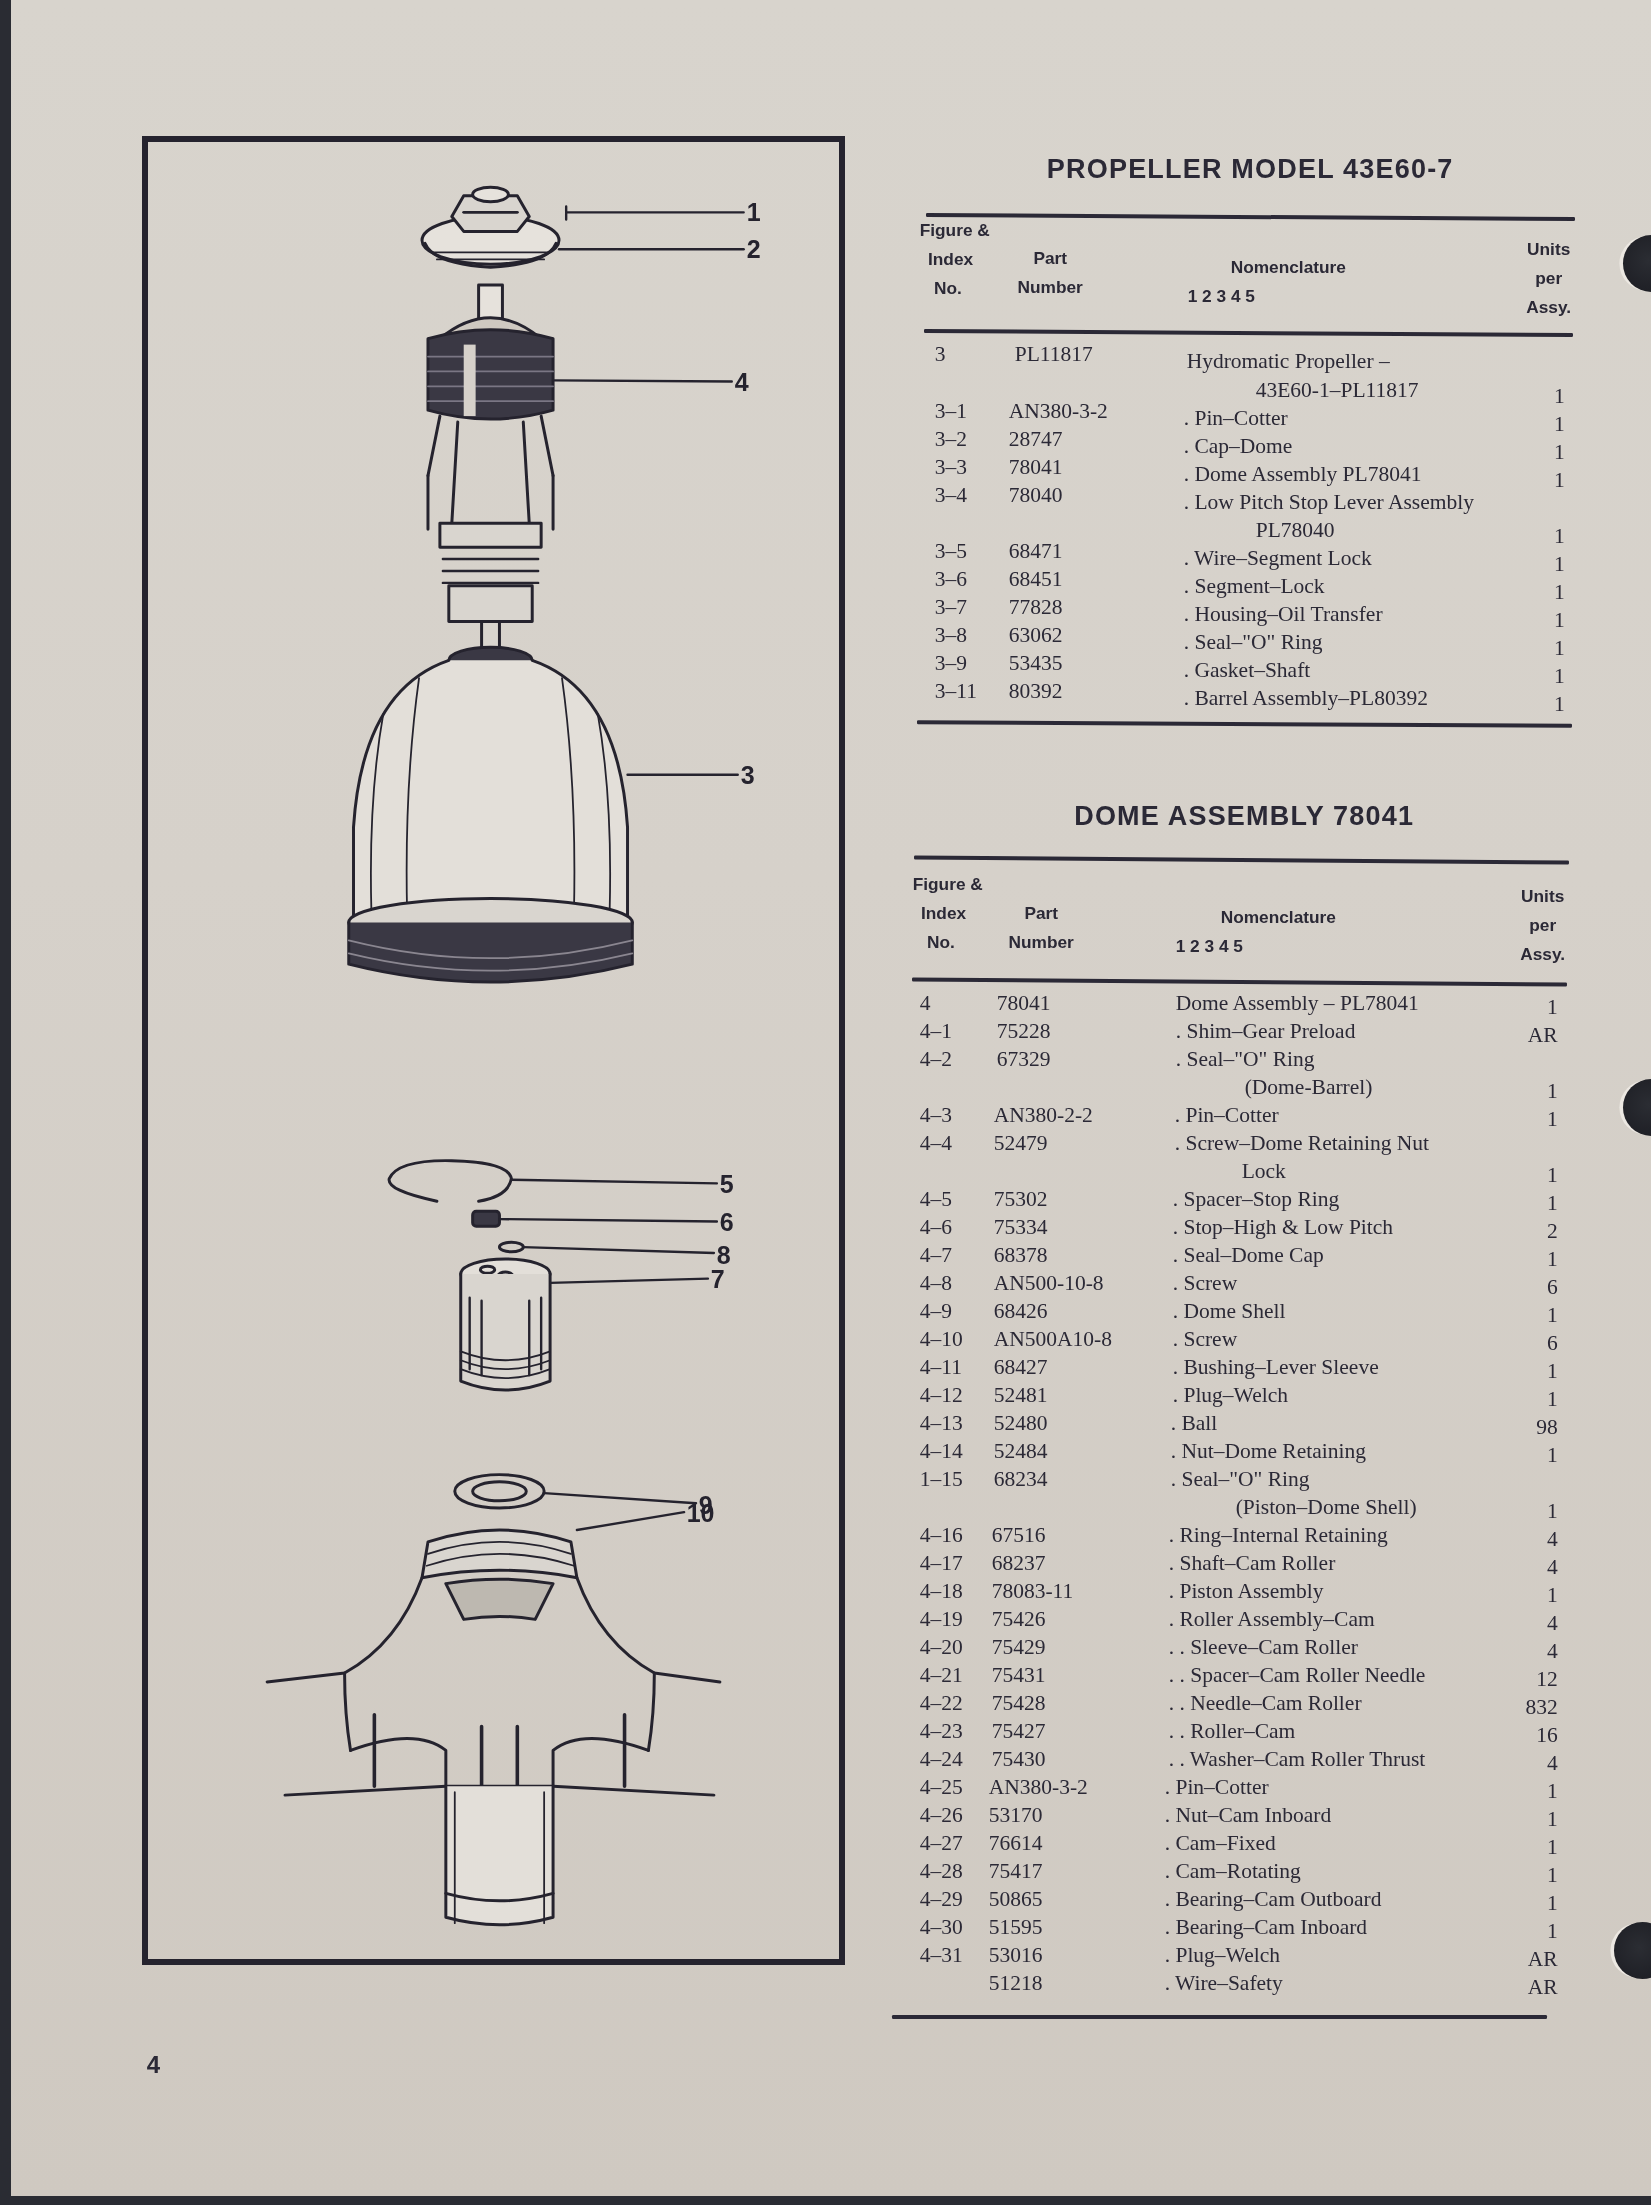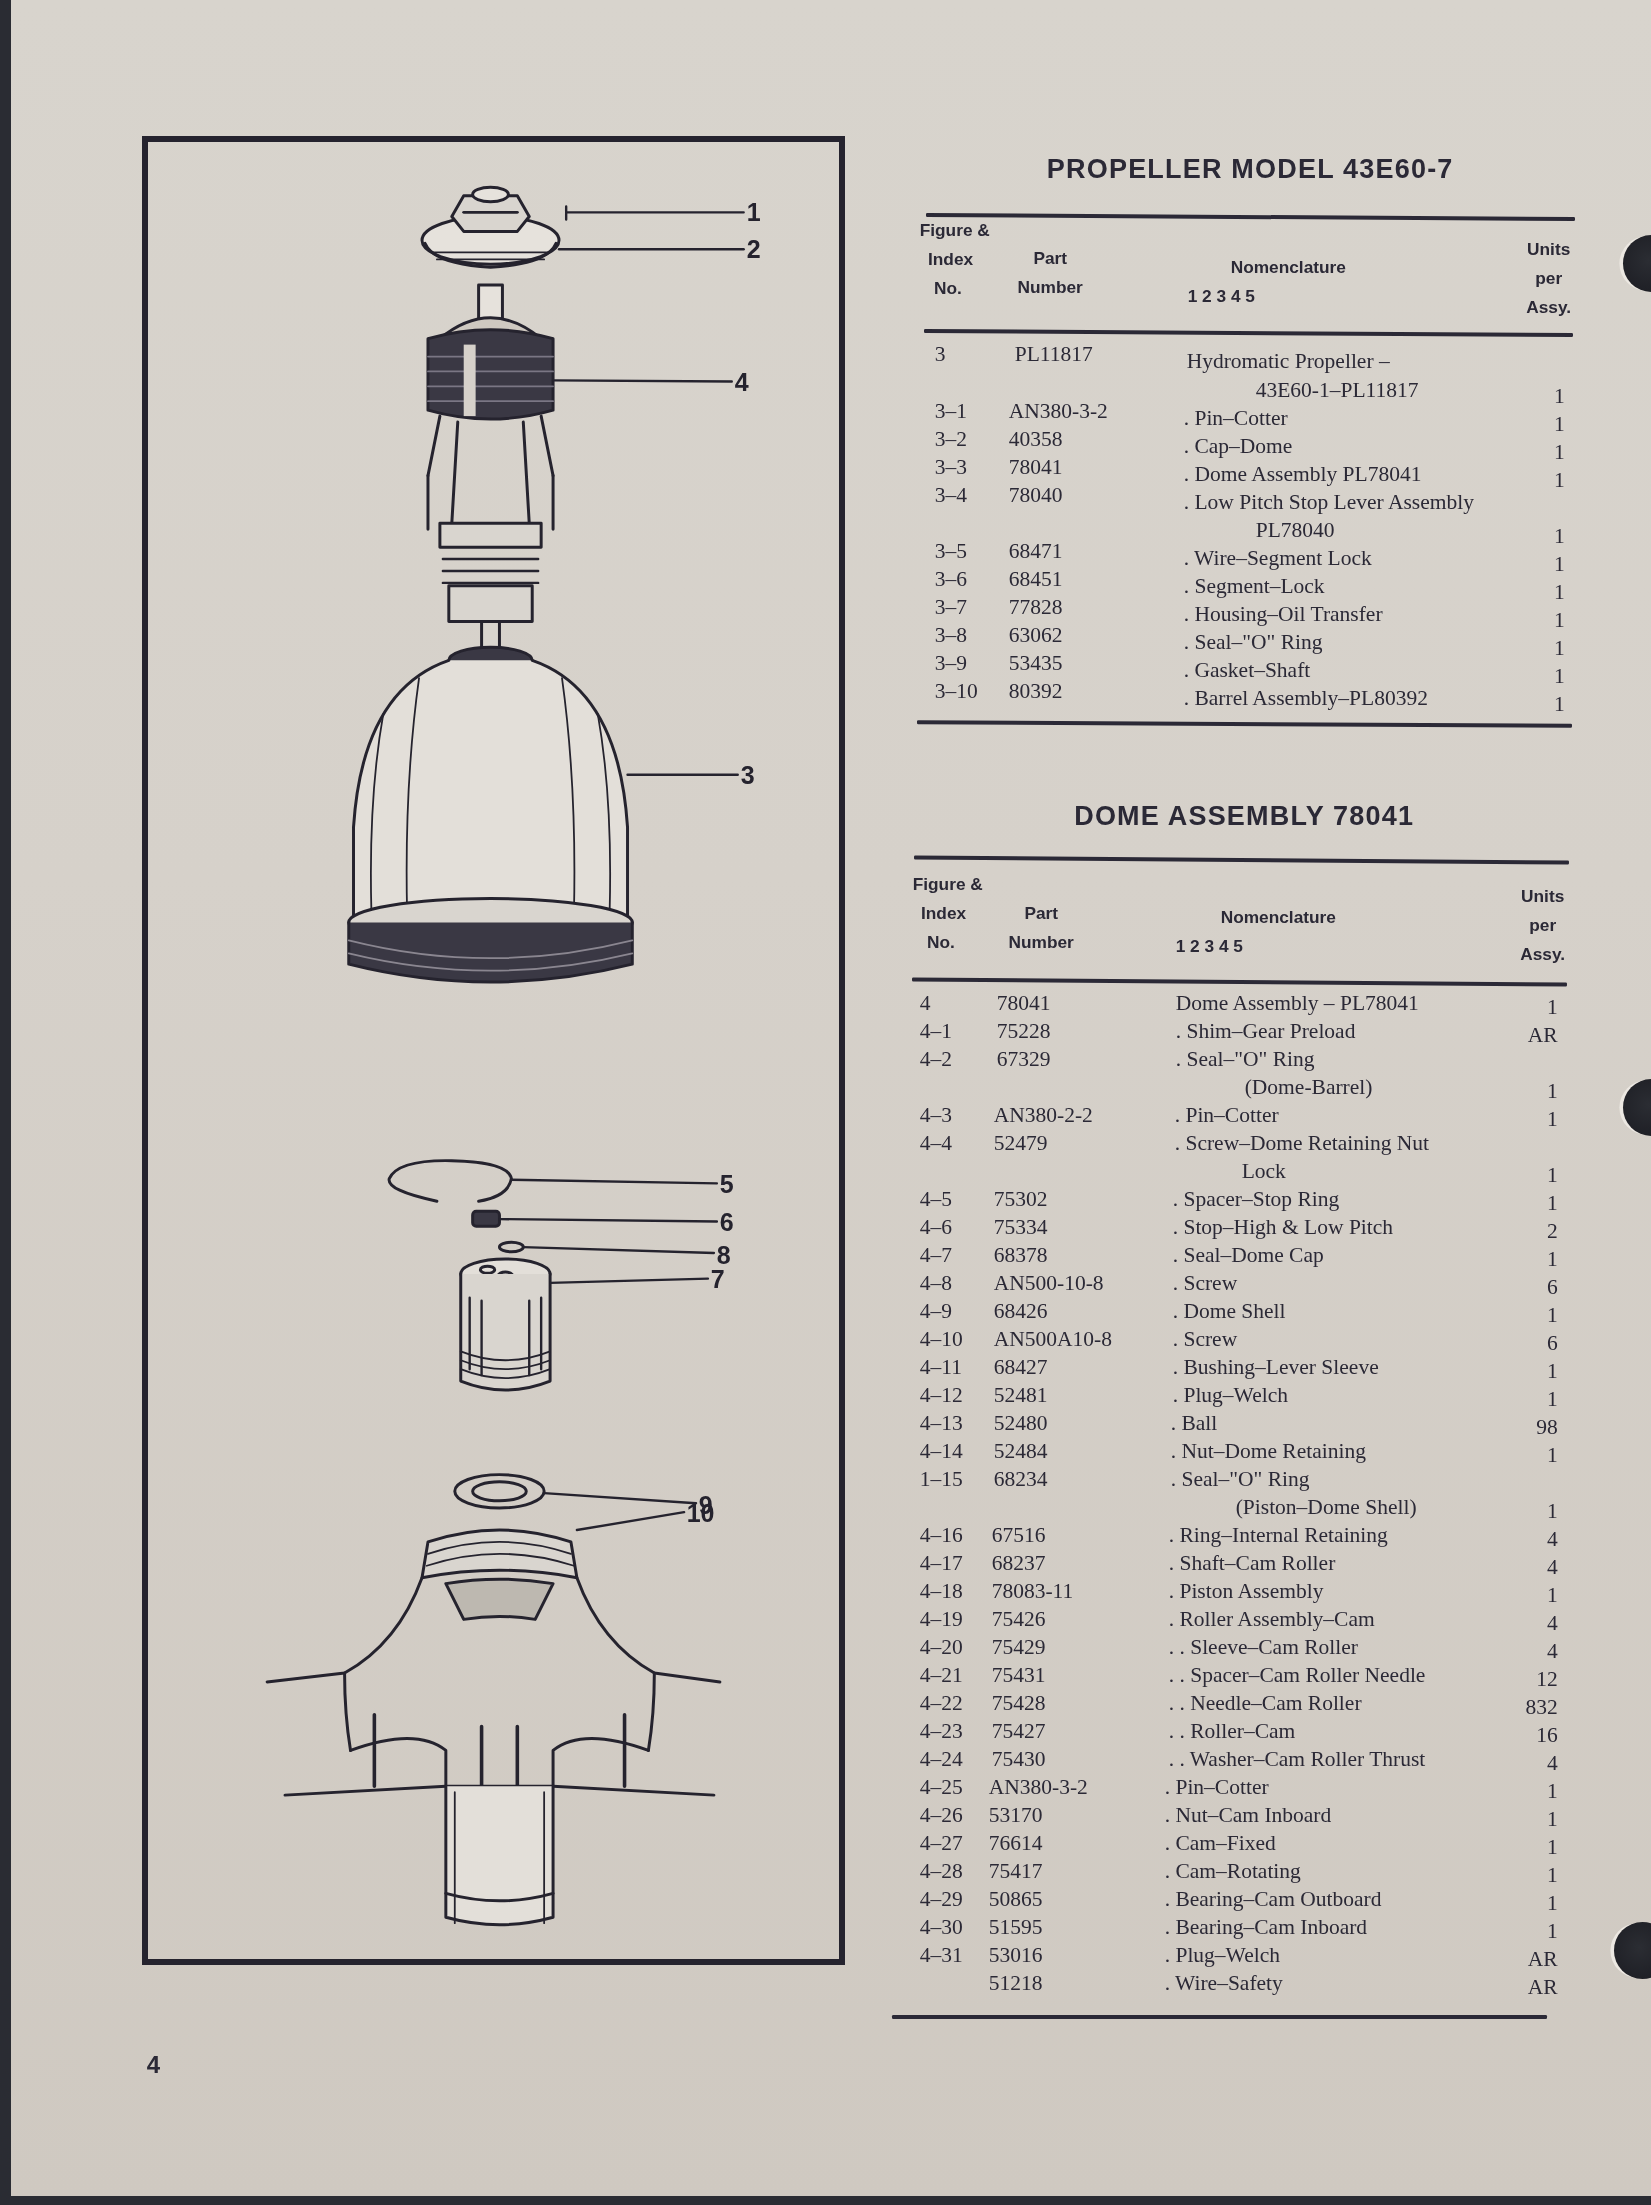--- a/index.html
+++ b/index.html
@@ -196,21 +196,21 @@
       <span class="cell c-units" style="top:13px;">1</span>
     </div>
     <div class="row" style="top:57px;">
       <span class="cell c-idx">3–1</span>
       <span class="cell c-part" style="left:74px;">AN380-3-2</span>
       <span class="cell c-nom" style="left:249px; top:7.2px;">. Pin–Cotter</span>
       <span class="cell c-units" style="top:13px;">1</span>
     </div>
     <div class="row" style="top:85px;">
       <span class="cell c-idx">3–2</span>
-      <span class="cell c-part" style="left:74px;">40358</span>
+      <span class="cell c-part" style="left:74px;">28747</span>
       <span class="cell c-nom" style="left:249px; top:7.2px;">. Cap–Dome</span>
       <span class="cell c-units" style="top:13px;">1</span>
     </div>
     <div class="row" style="top:113px;">
       <span class="cell c-idx">3–3</span>
       <span class="cell c-part" style="left:74px;">78041</span>
       <span class="cell c-nom" style="left:249px; top:7.2px;">. Dome Assembly PL78041</span>
       <span class="cell c-units" style="top:13px;">1</span>
     </div>
     <div class="row" style="top:141px;">
@@ -246,21 +246,21 @@
       <span class="cell c-nom" style="left:249px; top:7.2px;">. Seal–"O" Ring</span>
       <span class="cell c-units" style="top:13px;">1</span>
     </div>
     <div class="row" style="top:309px;">
       <span class="cell c-idx">3–9</span>
       <span class="cell c-part" style="left:74px;">53435</span>
       <span class="cell c-nom" style="left:249px; top:7.2px;">. Gasket–Shaft</span>
       <span class="cell c-units" style="top:13px;">1</span>
     </div>
     <div class="row" style="top:337px;">
-      <span class="cell c-idx">3–10</span>
+      <span class="cell c-idx">3–11</span>
       <span class="cell c-part" style="left:74px;">80392</span>
       <span class="cell c-nom" style="left:249px; top:7.2px;">. Barrel Assembly–PL80392</span>
       <span class="cell c-units" style="top:13px;">1</span>
     </div>
   </div>
   <div class="rule" style="left:906px; width:655px; top:722px; transform:rotate(0.3deg);"></div>
 
   <div class="tbl-title" style="left:906px; width:655px; top:801px;">DOME ASSEMBLY 78041</div>
   <div class="rule" style="left:903px; width:655px; top:858px; transform:rotate(0.45deg);"></div>
 

